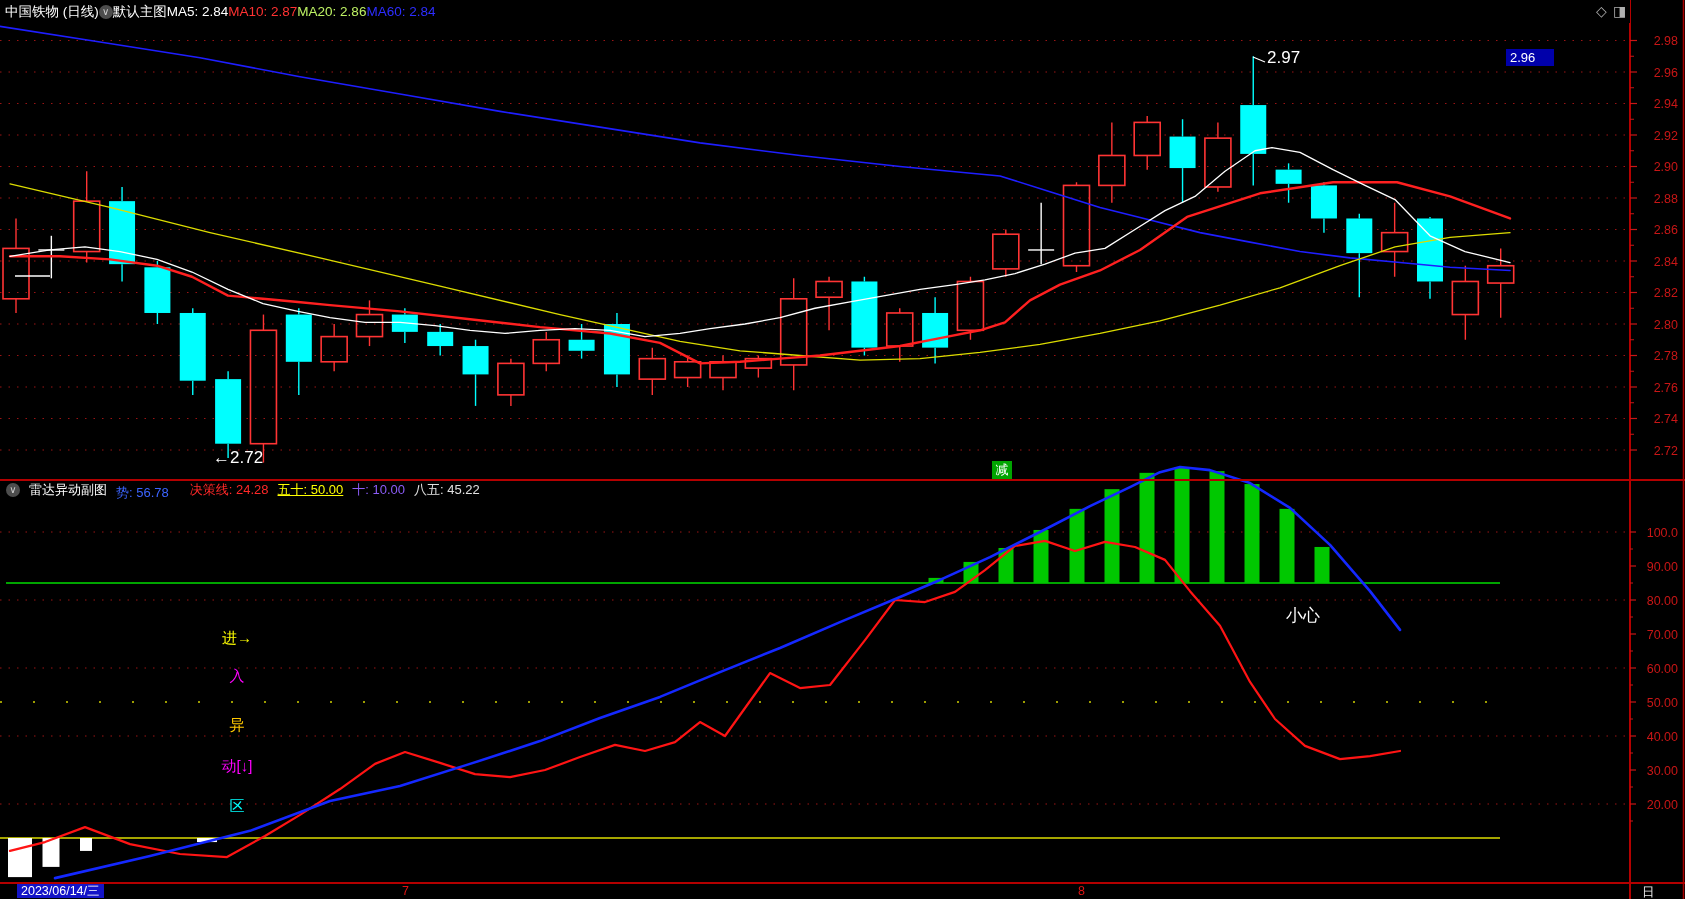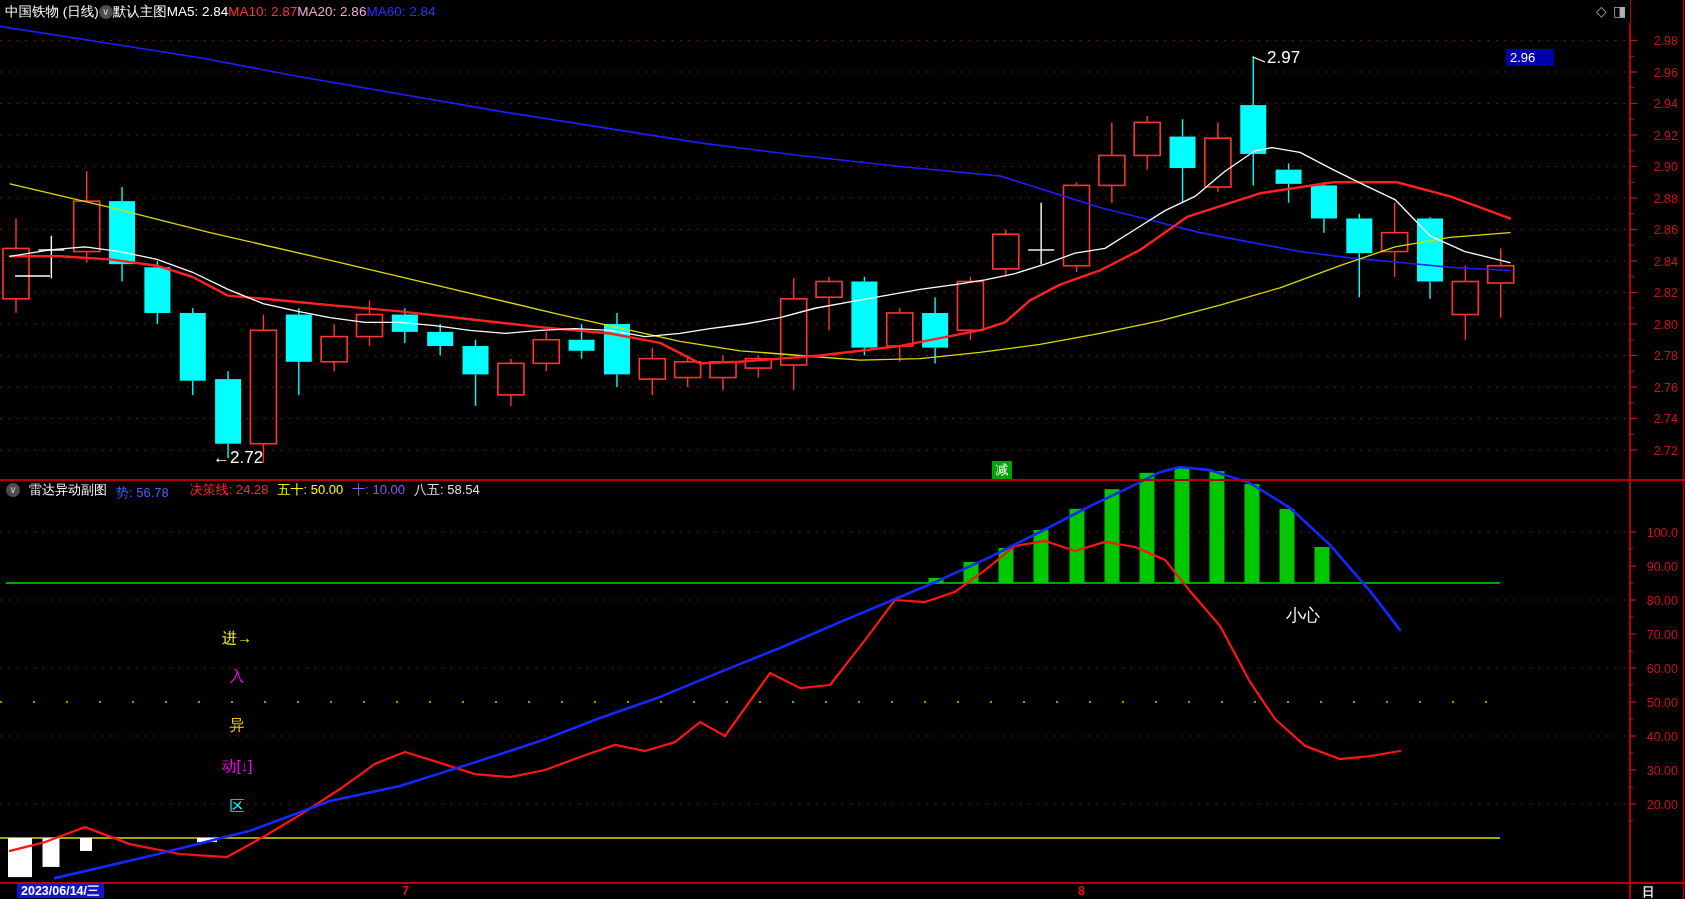--- a/index.html
+++ b/index.html
@@ -14,21 +14,21 @@
         color:#cfcfcf;font-size:10px;line-height:13px;text-align:center;}
   .hdr-ic{position:absolute;top:3px;color:#b0b0b0;font-size:14px;z-index:7;line-height:16px;}
   .subhdr{position:absolute;left:0;top:481px;width:1500px;height:17px;display:flex;
           align-items:center;gap:9px;padding-left:6px;font-size:13px;z-index:6;}
   .anno{position:absolute;font-size:17px;color:#fff;z-index:5;white-space:nowrap;line-height:15px;}
   .badge{position:absolute;z-index:5;background:#00a400;color:#fff;width:20px;height:18px;
          font-size:13px;line-height:18px;text-align:center;}
   .vtxt{position:absolute;z-index:5;font-size:15px;transform:translateX(-50%);white-space:nowrap;}
   .price-mark{position:absolute;left:1506px;top:49px;z-index:7;background:#0000aa;color:#fff;
               font-size:13px;width:48px;height:17px;line-height:17px;padding-left:4px;box-sizing:border-box;}
-  .datebar{position:absolute;left:0;top:883px;width:1347px;height:16px;z-index:6;font-size:12.5px;font-weight:bold;}
+  .datebar{position:absolute;left:0;top:883px;width:1347px;height:16px;z-index:6;font-size:12.5px;}
   .datebox{position:absolute;left:17px;top:1px;background:#1414c8;color:#fff;height:14px;
            line-height:14px;padding:0 4px;}
   .mon{position:absolute;top:1px;color:#e01414;}
   .period{position:absolute;left:1642px;top:1px;color:#e6e6e6;}
 </style>
 </head>
 <body>
 
 <svg id="chart-svg" width="1685" height="899">
     <line x1="0" y1="40.49999999999997" x2="1628" y2="40.49999999999997" stroke="#9b1414" stroke-width="1" stroke-dasharray="1.5 7"></line>
@@ -277,34 +277,34 @@
     <line x1="1630" y1="787" x2="1633" y2="787" stroke="#c81616" stroke-width="1"></line>
     <line x1="1630" y1="821" x2="1633" y2="821" stroke="#c81616" stroke-width="1"></line>
   </svg>
 
 <div class="titlebar">
   <span class="ttl">中国铁物 (日线)</span>
   <span class="circ">∨</span>
   <span class="ttl">默认主图</span>
   <span class="ma-item" style="color: rgb(255, 255, 255);">MA5: 2.84</span>
   <span class="ma-item" style="color: rgb(255, 50, 50);">MA10: 2.87</span>
-  <span class="ma-item" style="color: #f9a8d4;">MA20: 2.86</span>
+  <span class="ma-item" style="color: #bef264;">MA20: 2.86</span>
   <span class="ma-item" style="color: rgb(45, 45, 255);">MA60: 2.84</span>
 </div>
 <span class="hdr-ic" style="left:1596px;">◇</span>
 <span class="hdr-ic" style="left:1613px;">◨</span>
 
 <div class="subhdr">
   <span class="circ">∨</span>
   <span class="ttl">雷达异动副图</span>
   <span class="sub-item" style="color: rgb(60, 100, 255); margin-top: 7px;">势: 56.78</span>
   <span class="sub-item" style="color: rgb(255, 40, 40); margin-left: 12px;">决策线: 24.28</span>
-  <span class="sub-item" style="color: rgb(255, 255, 0);">五十: 50.00</span>
+  <span class="sub-item" style="color: rgb(255, 255, 0); text-decoration: underline;">五十: 50.00</span>
   <span class="sub-item" style="color: #8b5cf6;">十: 10.00</span>
-  <span class="sub-item" style="color: rgb(224, 224, 224);">八五: 58.54</span>
+  <span class="sub-item" style="color: rgb(224, 224, 224);">八五: 45.22</span>
 </div>
 
 <div class="anno" style="left:1267px;top:50px;">2.97</div>
 <div class="anno" style="left:213px;top:450px;text-align:center;">←2.72</div>
 <div class="badge" style="left:992px;top:461px;">减</div>
 <div class="anno" style="left:1286px;top:608px;text-align:center;">小心</div>
 <div class="price-mark">2.96</div>
 
 <div class="vtxt" style="left: 237px; top: 629px; color: rgb(255, 255, 0);">进→</div>
 <div class="vtxt" style="left: 237px; top: 667px; color: rgb(255, 0, 255);">入</div>

